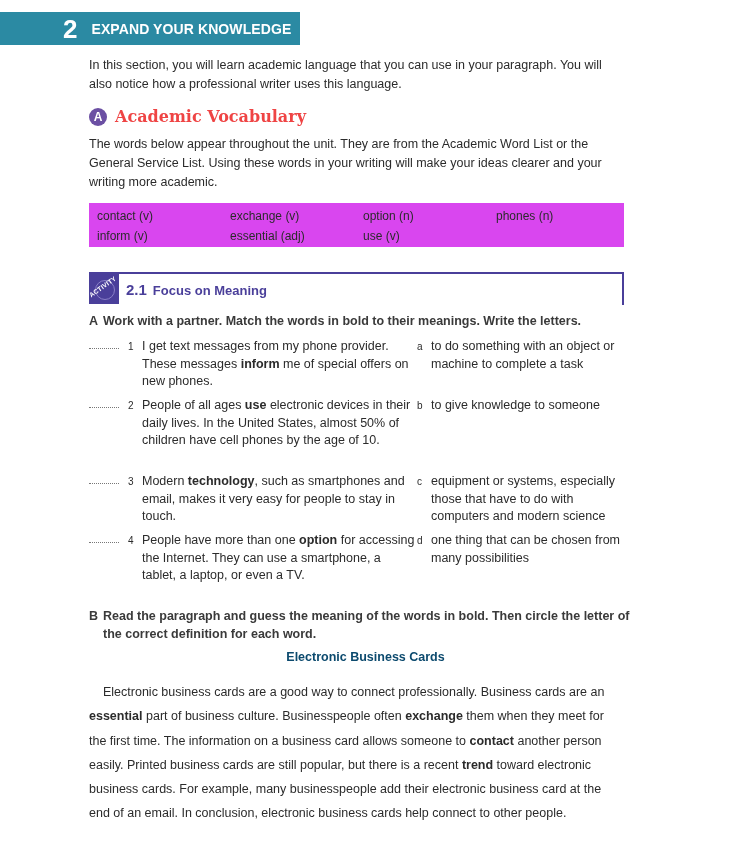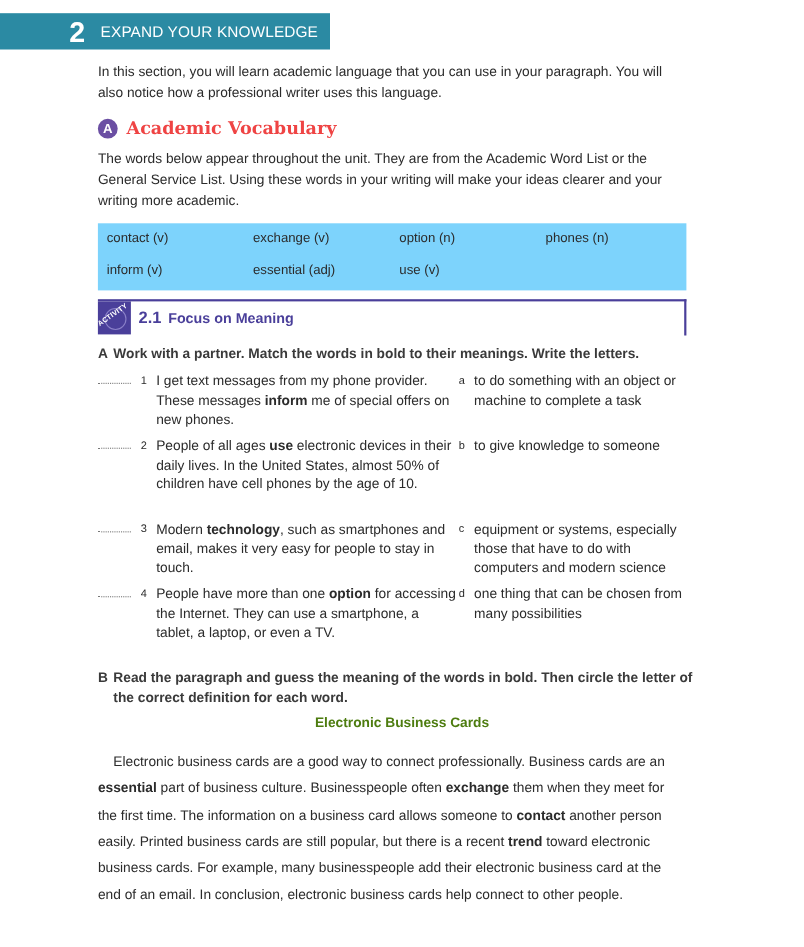--- a/index.html
+++ b/index.html
@@ -6,41 +6,41 @@
     body {
       width: 731px; height: 861px; position: relative; overflow: hidden;
       font-family: "Liberation Sans", "DejaVu Sans", sans-serif;
       color: #2b2b2b;
     }
     .banner {
       position: absolute; left: 0; top: 12px; width: 300px; height: 33px;
       background: #2b8aa3; color: #fff; display: flex; align-items: center;
     }
     .banner .num { font-size: 26px; font-weight: bold; margin-left: 63px; margin-right: 14px; line-height: 1; }
-    .banner .title { font-size: 14px; font-weight: normal; letter-spacing: 0.1px; }
+    .banner .title { font-size: 14px; font-weight: bold; letter-spacing: 0.1px; }
     .intro {
       position: absolute; left: 89px; top: 56px; width: 530px;
       font-size: 12.5px; line-height: 19px; color: #2b2b2b;
     }
     .sec-head {
       position: absolute; left: 89px; top: 107px; display: flex; align-items: center;
     }
     .sec-badge {
       width: 18px; height: 18px; border-radius: 50%; background: #6b4fa3; color: #fff;
       font-size: 12px; font-weight: bold; display: flex; align-items: center; justify-content: center;
       margin-right: 8px;
     }
     .sec-title { font-family: "DejaVu Serif", serif; font-size: 16px; font-weight: bold; color: #ef4444; }
     .sec-desc {
       position: absolute; left: 89px; top: 135px; width: 530px;
       font-size: 12.5px; line-height: 19px;
     }
     .vocab {
-      position: absolute; left: 89px; top: 203px; width: 535px; height: 61px;
-      background: #7dd3fc; display: grid; grid-template-columns: 133px 133px 133px 133px;
+      position: absolute; left: 89px; top: 203px; width: 535px; height: 44px;
+      background: #d946ef; display: grid; grid-template-columns: 133px 133px 133px 133px;
       padding: 4px 0 0 8px; box-sizing: border-box; font-size: 12px; line-height: 19px;
     }
     .activity-box {
       position: absolute; left: 89px; top: 272px; width: 535px; height: 33px;
       border-top: 2px solid #4a3f9a; border-right: 2px solid #4a3f9a; box-sizing: border-box;
     }
     .act-icon {
       position: absolute; left: 89px; top: 274px; width: 30px; height: 30px; background: #4a3f9a;
       overflow: hidden;
     }
@@ -61,21 +61,21 @@
     .instr .letter { display: inline-block; width: 14px; }
     .item { position: absolute; left: 89px; font-size: 12.5px; line-height: 17.5px; }
     .item .blank {
       position: absolute; left: 0; top: 10px; width: 30px; border-bottom: 1px dotted #777;
     }
     .item .idx { position: absolute; left: 39px; top: 0; font-size: 10px; }
     .item .txt { position: absolute; left: 53px; top: 0; width: 275px; }
     .def { position: absolute; left: 417px; font-size: 12.5px; line-height: 17.5px; }
     .def .l { position: absolute; left: 0; top: 0; font-size: 10px; }
     .def .txt { position: absolute; left: 14px; top: 0; width: 200px; }
-    .para-title { position: absolute; left: 0; width: 731px; top: 650px; text-align: center; font-size: 12.5px; font-weight: bold; color: #4d7c0f; }
+    .para-title { position: absolute; left: 0; width: 731px; top: 650px; text-align: center; font-size: 12.5px; font-weight: bold; color: #0c4a6e; }
     .para {
       position: absolute; left: 89px; top: 680px; width: 535px; font-size: 12.5px; line-height: 24.3px;
       text-indent: 14px;
     }
     b { font-weight: bold; }
   </style>
 </head>
 <body>
 
 <div class="banner">

